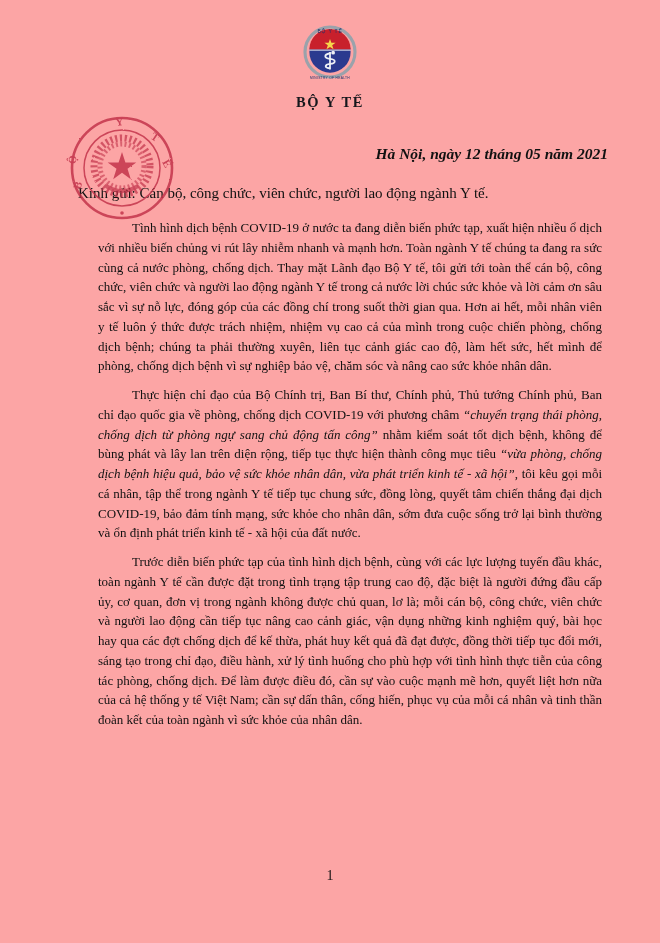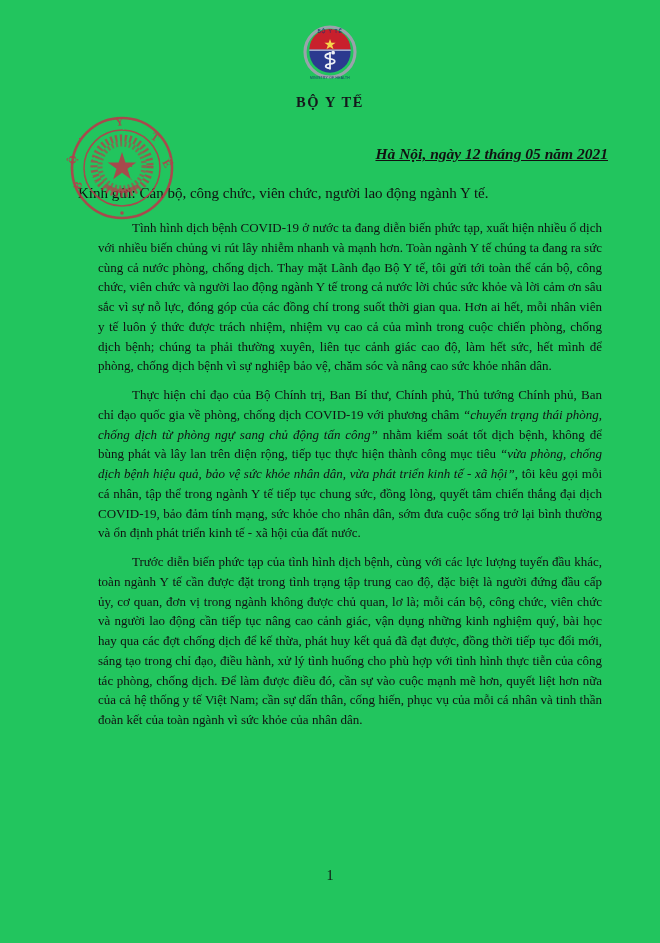--- a/index.html
+++ b/index.html
@@ -14,21 +14,21 @@
     font-family: "Liberation Serif", "DejaVu Serif", serif;
     color: #111111;
     position: relative;
     overflow: hidden;
   }
 
   .page {
     position: relative;
     width: 660px;
     height: 943px;
-    background: #22c55e;
+    background: #fca5a5;
     box-sizing: border-box;
   }
 
   
   .letterhead {
     padding-top: 22px;
     text-align: center;
   }
   .emblem-wrap {
     display: inline-block;
@@ -46,21 +46,20 @@
 
   
   .dateline {
     margin-top: 34px;
     padding-right: 52px;
     text-align: right;
     font-style: italic;
     font-weight: bold;
     font-size: 15.5px;
     color: #111;
-    text-decoration: underline;
   }
 
   
   .recipient {
     margin-top: 22px;
     padding-left: 78px;
     font-size: 15px;
     color: #111;
   }
 

